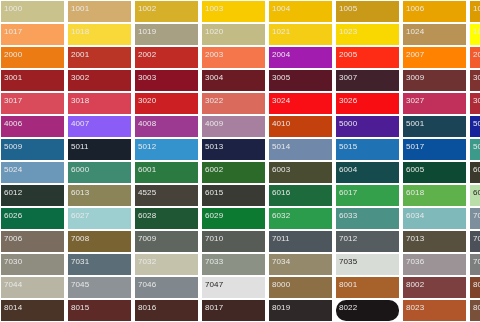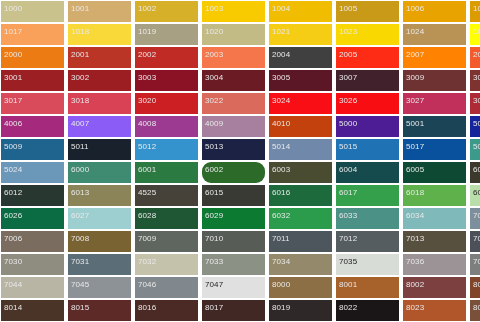--- a/index.html
+++ b/index.html
@@ -112,21 +112,21 @@
       </div>
       <div class="ral-cell dark" style="background: rgb(187, 53, 39);">
         <span class="ral-code">2001</span>
       </div>
       <div class="ral-cell dark" style="background: rgb(192, 43, 38);">
         <span class="ral-code">2002</span>
       </div>
       <div class="ral-cell dark" style="background: rgb(245, 118, 75);">
         <span class="ral-code">2003</span>
       </div>
-      <div class="ral-cell dark" style="background: #404040;">
+      <div class="ral-cell dark" style="background: #a21caf;">
         <span class="ral-code">2004</span>
       </div>
       <div class="ral-cell dark" style="background: rgb(255, 44, 21);">
         <span class="ral-code">2005</span>
       </div>
       <div class="ral-cell dark" style="background: rgb(255, 130, 0);">
         <span class="ral-code">2007</span>
       </div>
       <div class="ral-cell dark" style="background: rgb(244, 91, 44);">
         <span class="ral-code">2008</span>
@@ -239,21 +239,21 @@
     <div class="ral-row">
       <div class="ral-cell dark" style="background: rgb(107, 151, 185);">
         <span class="ral-code">5024</span>
       </div>
       <div class="ral-cell dark" style="background: rgb(63, 139, 114);">
         <span class="ral-code">6000</span>
       </div>
       <div class="ral-cell dark" style="background: rgb(43, 122, 66);">
         <span class="ral-code">6001</span>
       </div>
-      <div class="ral-cell dark" style="background: rgb(44, 106, 42); border-radius: 9px;">
+      <div class="ral-cell dark" style="background: rgb(44, 106, 42);">
         <span class="ral-code">6002</span>
       </div>
       <div class="ral-cell dark" style="background: rgb(74, 76, 50);">
         <span class="ral-code">6003</span>
       </div>
       <div class="ral-cell dark" style="background: rgb(21, 75, 76);">
         <span class="ral-code">6004</span>
       </div>
       <div class="ral-cell dark" style="background: rgb(14, 74, 51);">
         <span class="ral-code">6005</span>
@@ -401,21 +401,21 @@
       </div>
       <div class="ral-cell dark" style="background: rgb(75, 42, 37);">
         <span class="ral-code">8016</span>
       </div>
       <div class="ral-cell dark" style="background: rgb(66, 40, 37);">
         <span class="ral-code">8017</span>
       </div>
       <div class="ral-cell dark" style="background: rgb(47, 40, 41);">
         <span class="ral-code">8019</span>
       </div>
-      <div class="ral-cell dark" style="background: rgb(26, 21, 22);">
+      <div class="ral-cell dark" style="background: rgb(26, 21, 22); border-radius: 10px;">
         <span class="ral-code">8022</span>
       </div>
       <div class="ral-cell dark" style="background: rgb(176, 86, 42);">
         <span class="ral-code">8023</span>
       </div>
       <div class="ral-cell dark" style="background: rgb(121, 80, 58);">
         <span class="ral-code">8024</span>
       </div>
     </div>
   </div>

